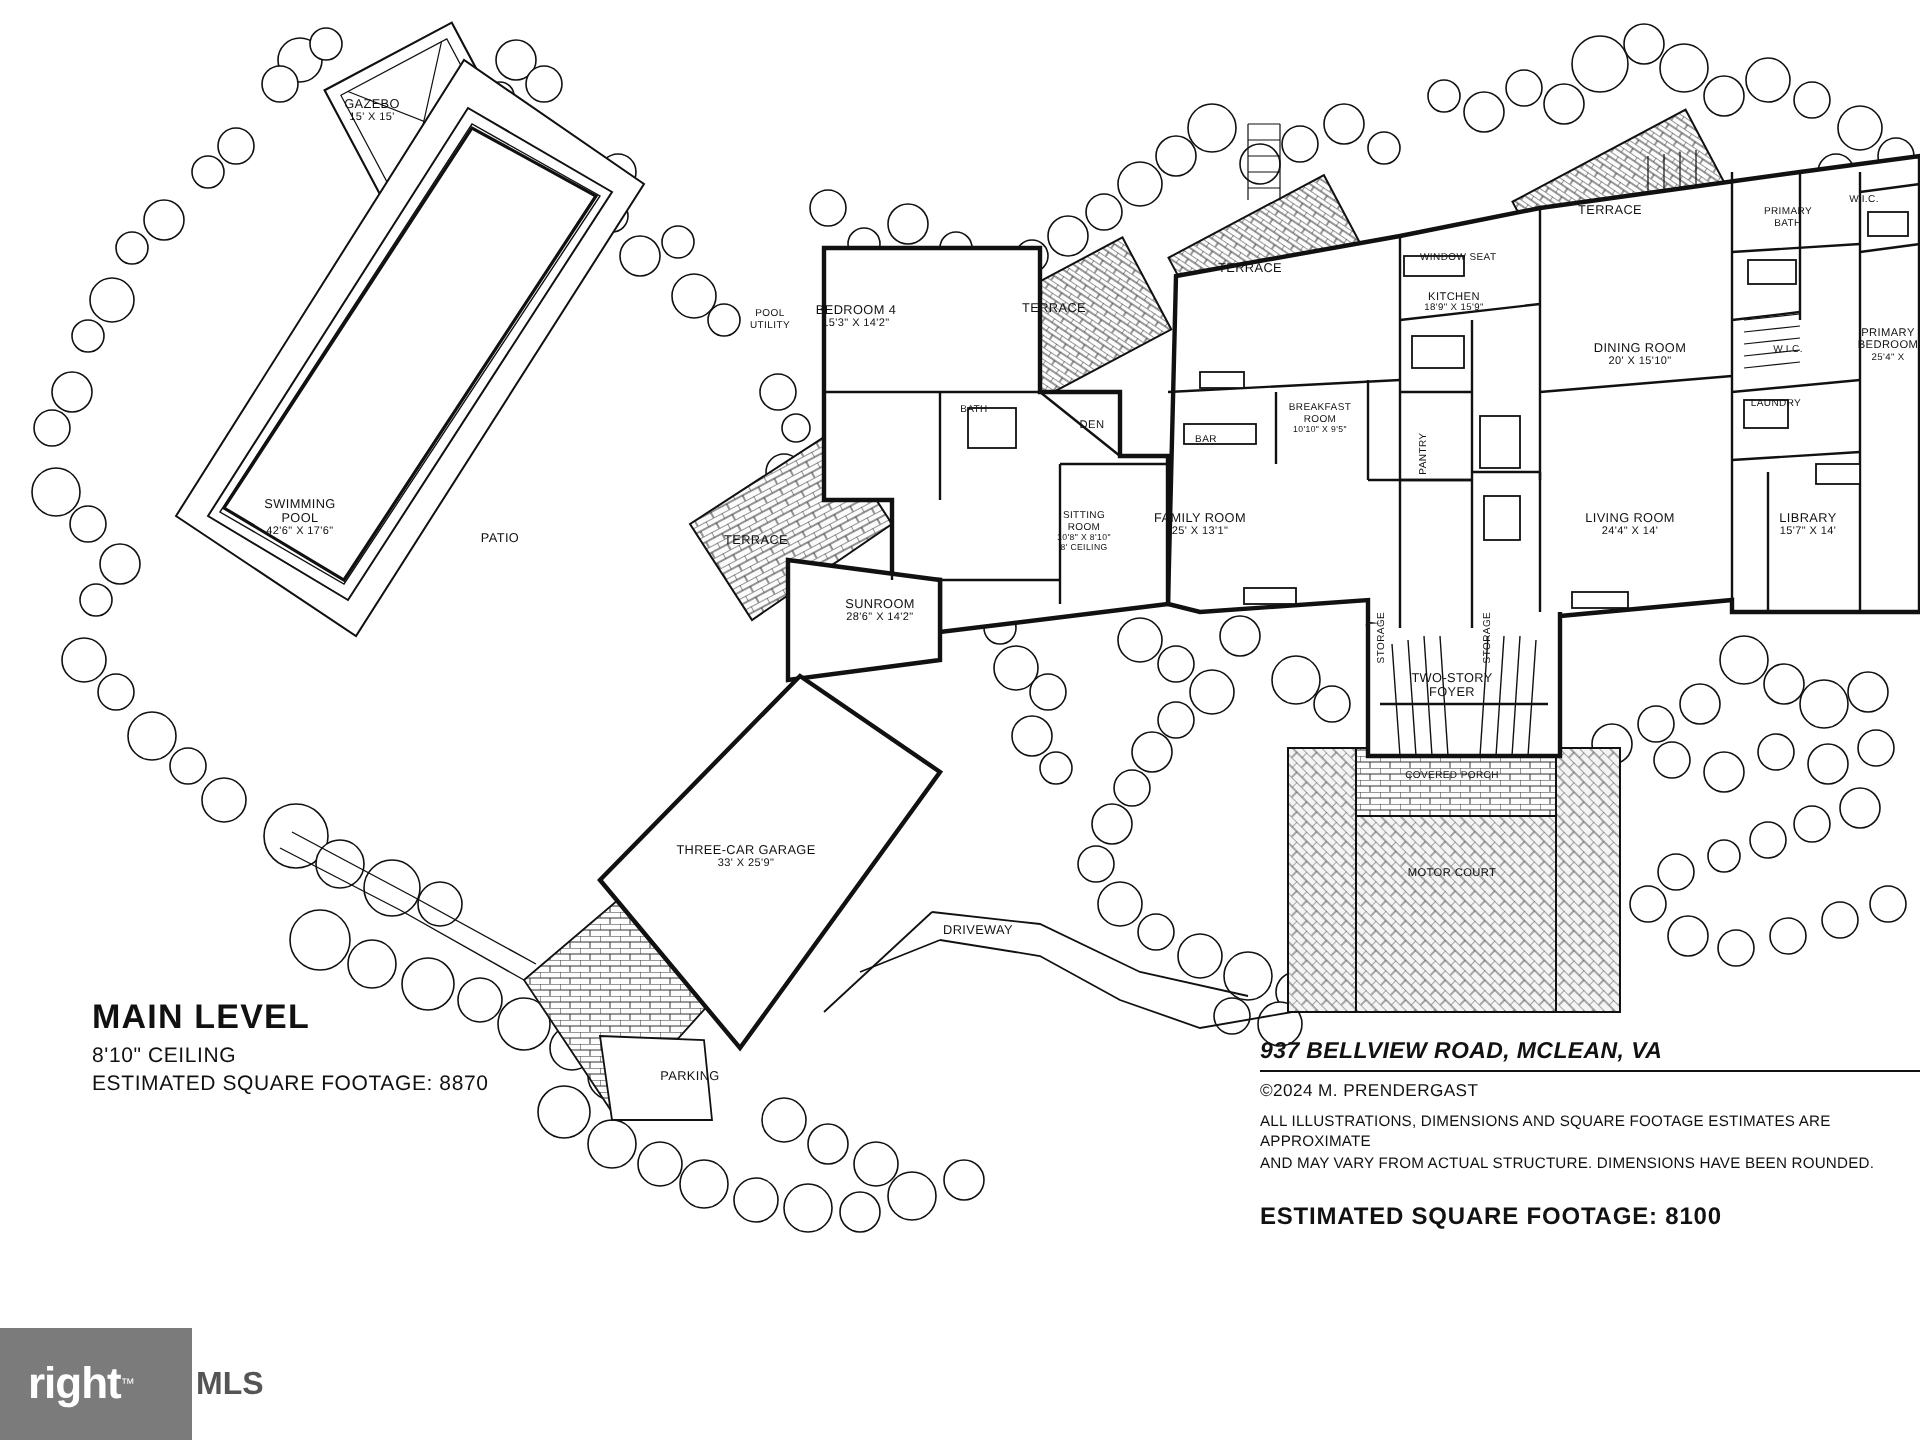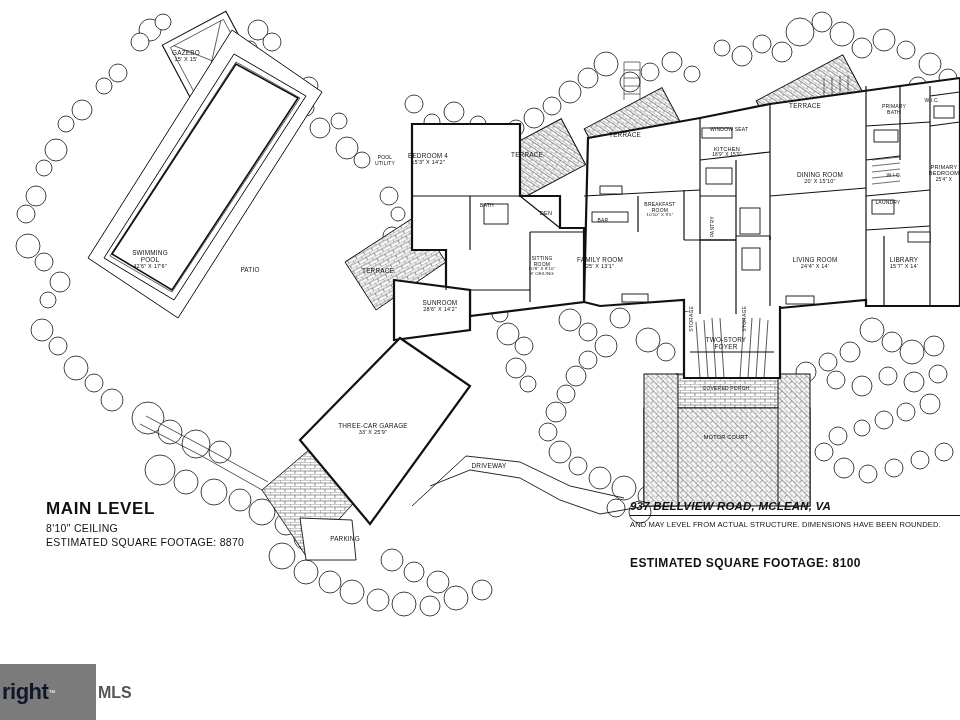--- a/index.html
+++ b/index.html
@@ -26,33 +26,33 @@
   .s{font-size:6.4px;}
   .rot90{transform:rotate(-90deg);transform-origin:center center;}
 
   
   #legend{position:absolute;left:46px;top:499px;}
   #legend .title{font-size:17px;font-weight:bold;letter-spacing:.6px;}
   #legend .sub{font-size:10.5px;margin-top:3px;letter-spacing:.3px;}
   #legend .sub2{font-size:10.5px;margin-top:2px;letter-spacing:.3px;}
 
   
-  #credit{position:absolute;left:630px;top:500px;width:330px;}
+  #credit{position:absolute;left:630px;top:520px;width:330px;}
   #credit .addr{font-size:11.5px;font-weight:bold;font-style:italic;letter-spacing:.2px;}
   #credit hr{border:0;border-top:1px solid #111;margin:3px 0 4px 0;}
   #credit .line{font-size:8.6px;letter-spacing:.2px;margin-top:1px;}
   #credit .disc{font-size:7.6px;letter-spacing:.1px;margin-top:6px;line-height:1.35;}
-  #credit .est{font-size:12px;font-weight:bold;margin-top:26px;letter-spacing:.4px;}
+  #credit .est{font-size:12px;font-weight:bold;margin-top:14px;letter-spacing:.4px;}
 
   
   #watermark{
     position:absolute;left:0;top:664px;width:96px;height:56px;
     background:#7b7b7b;display:flex;align-items:center;justify-content:flex-start;
   }
-  #watermark .wm-text{color:#0f172a;font-size:22px;font-weight:bold;padding-left:2px;letter-spacing:-.5px;text-align:center;}
+  #watermark .wm-text{color:#ffffff;font-size:22px;font-weight:bold;padding-left:14px;letter-spacing:-.5px;text-align:center;}
   #watermark .wm-tm{color:#fff;font-size:7px;vertical-align:super;}
   #watermark .wm-mls{position:absolute;left:98px;top:20px;color:#555;font-size:16px;font-weight:bold;}
 </style>
 </head>
 <body>
 
 <div id="plan">
 <svg width="960" height="720" viewBox="0 0 960 720" xmlns="http://www.w3.org/2000/svg">
   <defs>
     <pattern id="brick" width="9" height="6" patternUnits="userSpaceOnUse" patternTransform="rotate(-28)">
@@ -415,21 +415,23 @@
 
 <div id="legend">
   <div class="title">MAIN LEVEL</div>
   <div class="sub">8'10" CEILING</div>
   <div class="sub2">ESTIMATED SQUARE FOOTAGE: 8870</div>
 </div>
 
 <div id="credit">
   <div class="addr">937 BELLVIEW ROAD, MCLEAN, VA</div>
   <hr>
-  <div class="disc" style="margin-top:0">AND MAY LEVEL FROM ACTUAL STRUCTURE. DIMENSIONS HAVE BEEN ROUNDED.</div>
+  <div class="line">©2024 M. PRENDERGAST</div>
+  <div class="disc">ALL ILLUSTRATIONS, DIMENSIONS AND SQUARE FOOTAGE ESTIMATES ARE APPROXIMATE</div>
+  <div class="disc" style="margin-top:0">AND MAY VARY FROM ACTUAL STRUCTURE. DIMENSIONS HAVE BEEN ROUNDED.</div>
   <div class="est">ESTIMATED SQUARE FOOTAGE: 8100</div>
 </div>
 
 <div id="watermark">
   <span class="wm-text">right</span>
   <span class="wm-tm">™</span>
   <span class="wm-mls">MLS</span>
 </div>
 
 </body></html>

